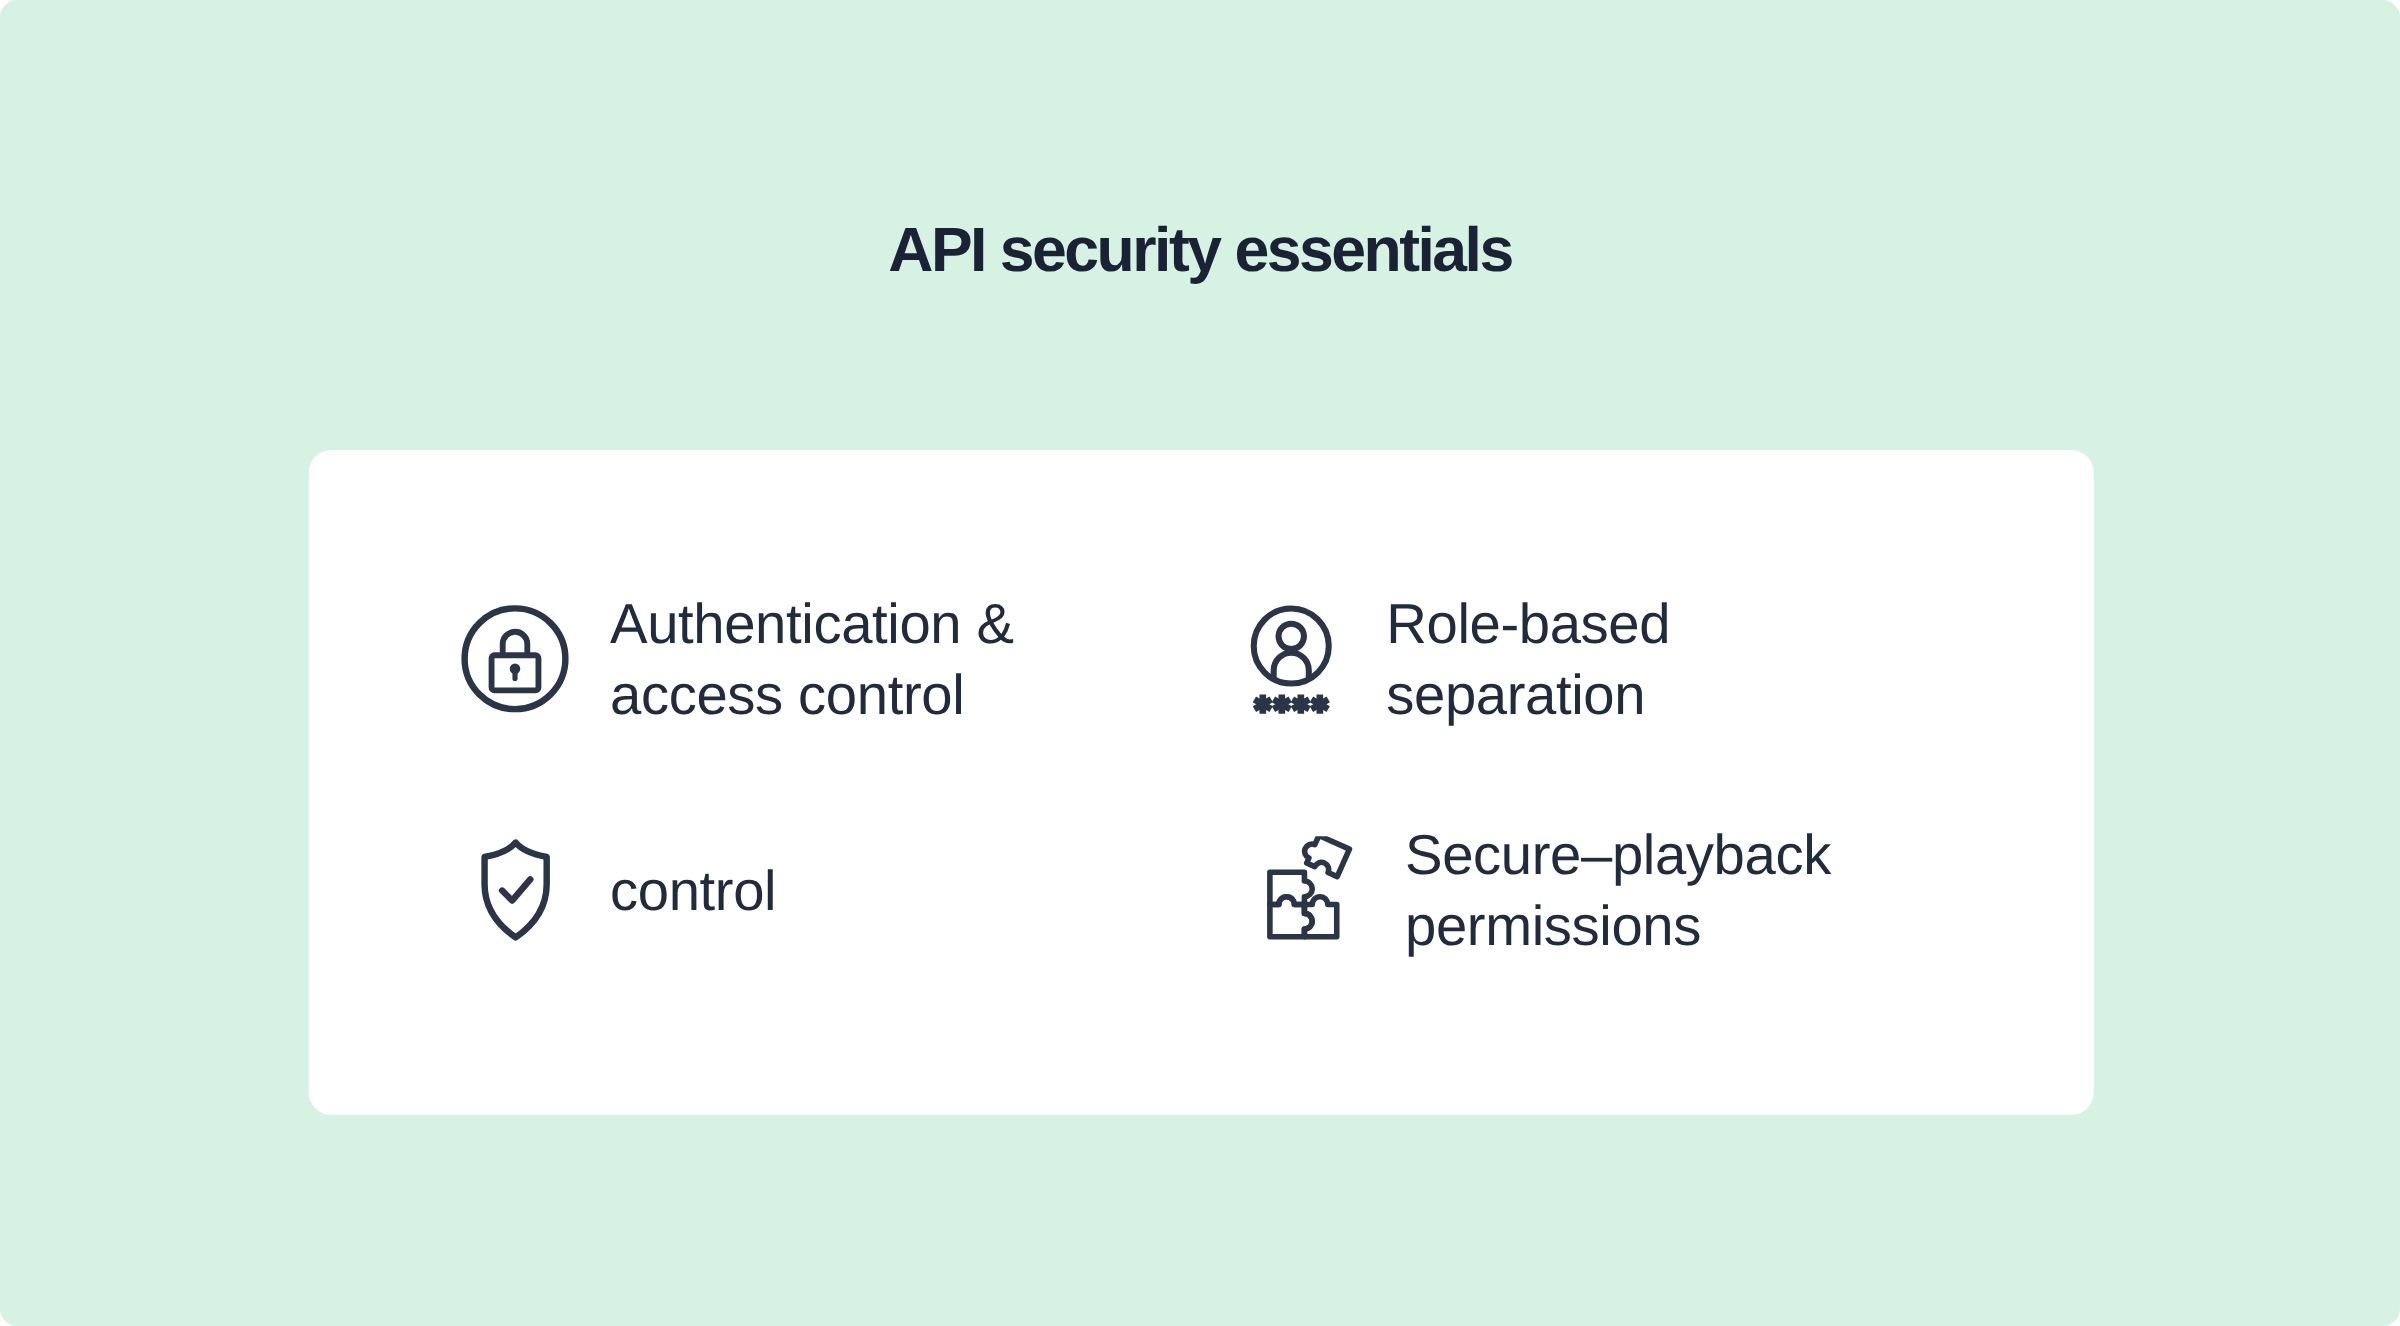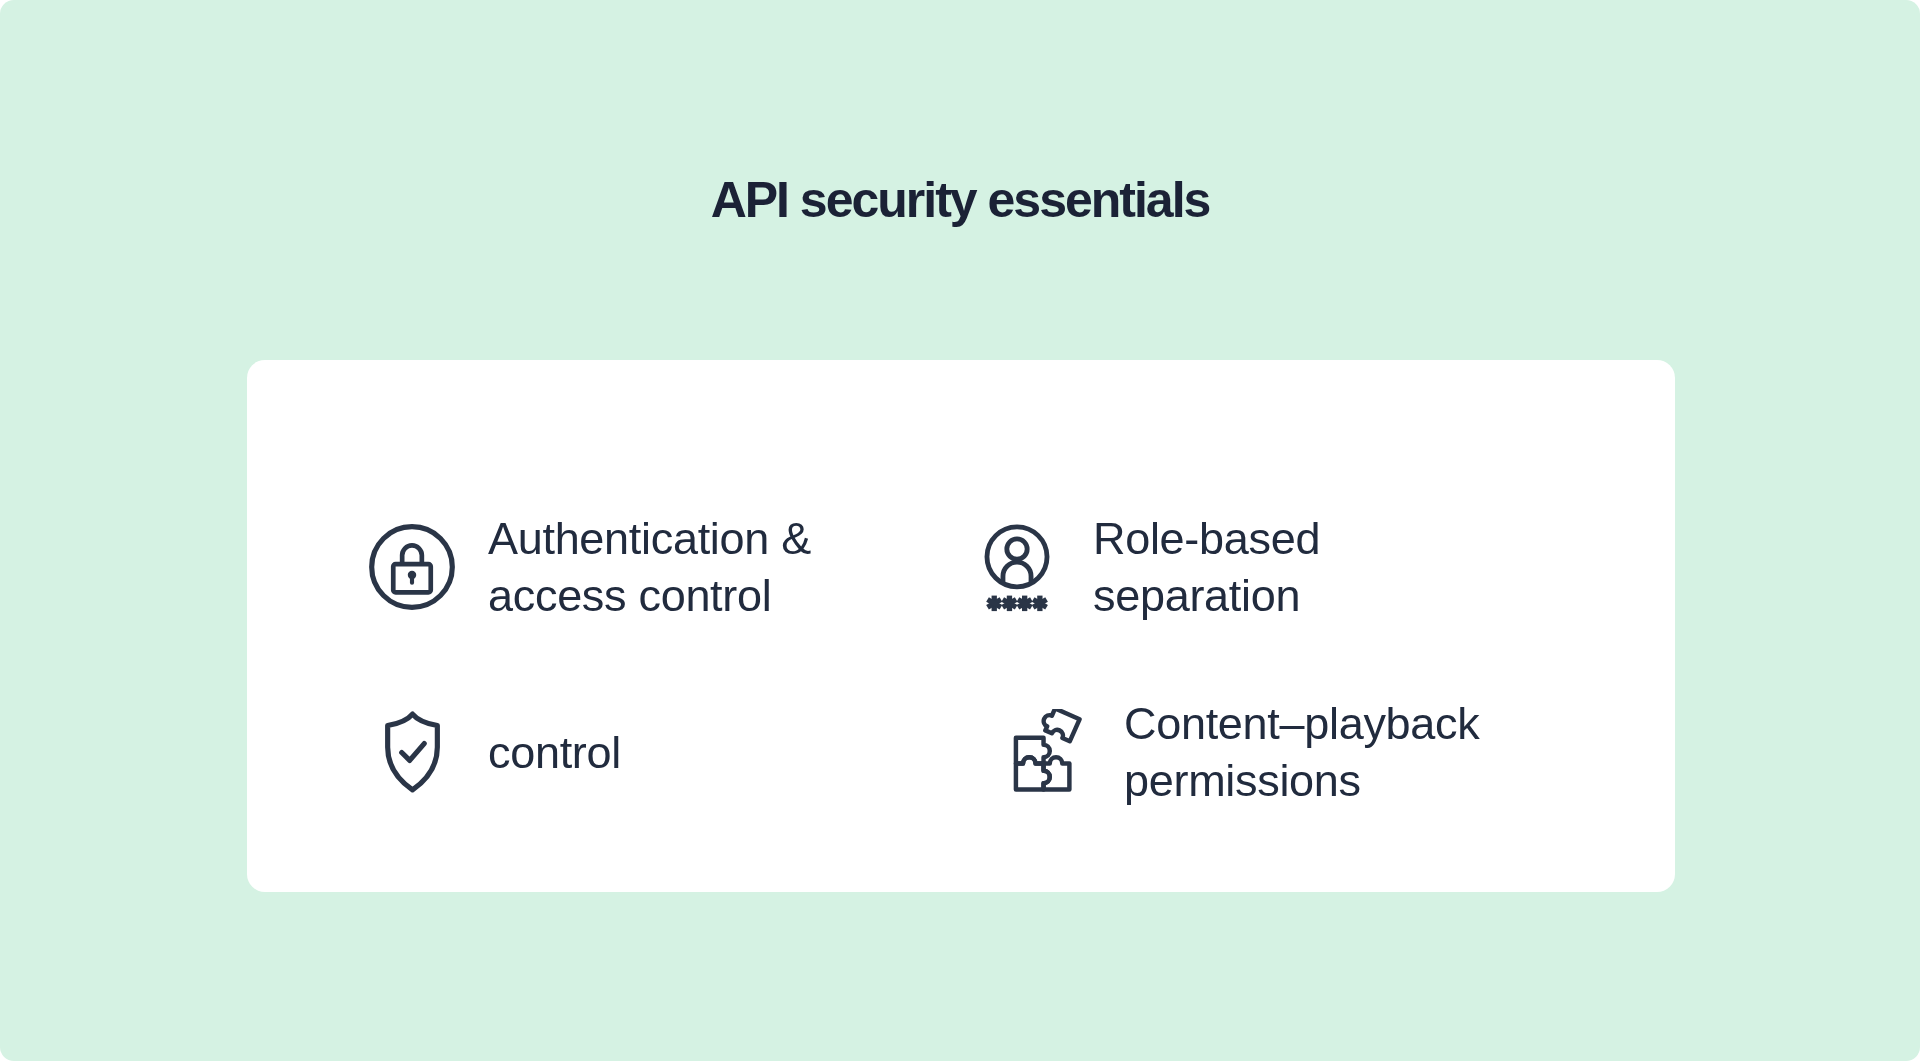--- a/index.html
+++ b/index.html
@@ -37,24 +37,23 @@
     left:247px;top:360px;
     width:1428px;height:532px;
     background:var(--card);
     border-radius:18px;
   }
   .item{
     position:absolute;
     display:flex;
     align-items:center;
     height:110px;
-    margin-top:40px;
   }
   .item.i1{left:119px;top:112px;}
-  .item.i2{left:724px;top:112px;}
+  .item.i2{left:740px;top:112px;}
   .item.i3{left:119px;top:297px;}
   .item.i4{left:755px;top:297px;}
   .icon-slot{
     width:92px;height:110px;
     display:flex;align-items:center;justify-content:center;
     flex:0 0 auto;
   }
   .icon-slot svg{display:block;}
   .label{
     margin-left:30px;
@@ -148,19 +147,19 @@
             <path d="M10 32 H41 V40 A7 7 0 1 1 41 54 V61 H32 A7 7 0 1 0 18 61 H10 Z"></path>
             <path d="M10 61 H18 A7 7 0 1 1 32 61 H41 V69 A7 7 0 1 1 41 83 V90 H10 Z"></path>
             <path d="M41 61 H48 A7 7 0 1 1 62 61 H70 V90 H41 V83 A7 7 0 1 0 41 69 V61 Z"></path>
             <g transform="rotate(24 62 18)">
               <path d="M47 31 V26 A6.5 6.5 0 1 1 47 13 V4 H77 V31 H68 A6.5 6.5 0 1 0 55 31 H47 Z"></path>
             </g>
           </g>
         </svg>
       </div>
       <div class="label">
-        <div>Content–playback</div>
+        <div>Secure–playback</div>
         <div>permissions</div>
       </div>
     </div>
 
   </div>
 </div>
 
 </body></html>

